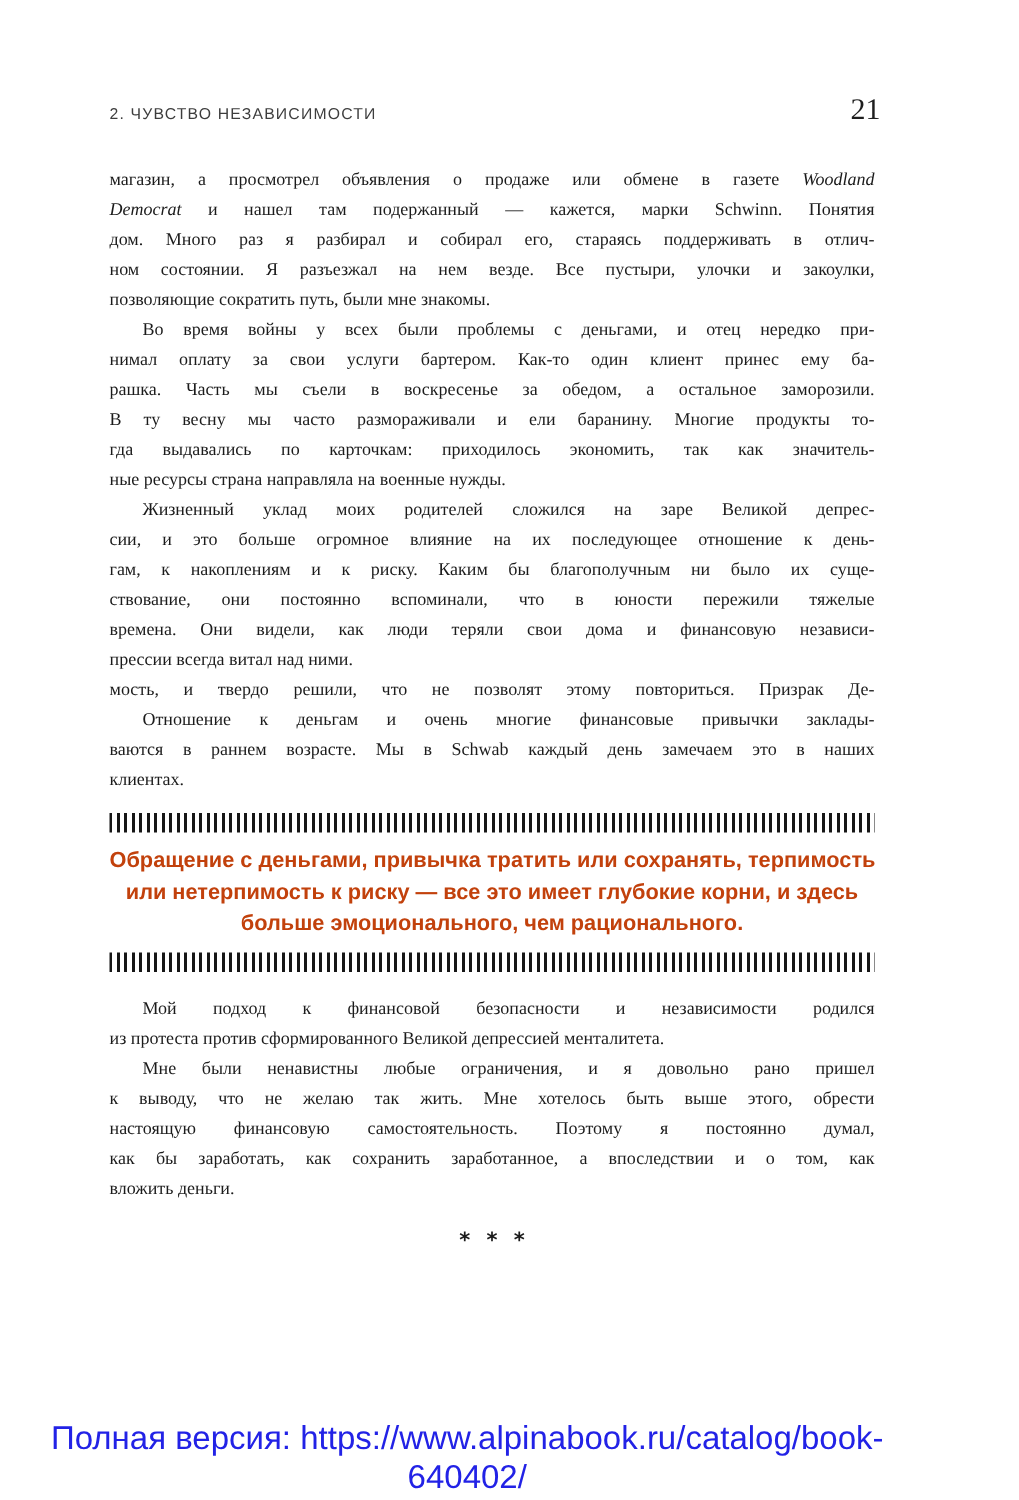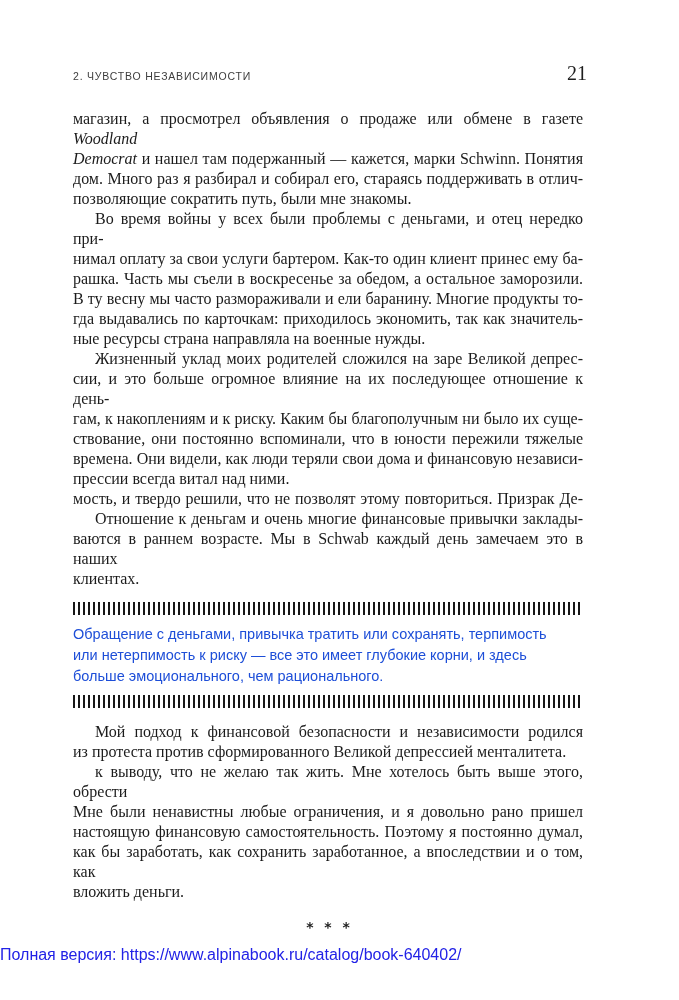--- a/index.html
+++ b/index.html
@@ -37,21 +37,21 @@
     color: #1e1e1e;
   }
   
   .content {
     position: absolute;
     left: 73px;
     top: 109px;
     width: 510px;
   }
   .para .line {
-    font-size: 16px;
+    font-size: 12px;
     line-height: 20px;
     color: #1b1b1b;
     text-align: justify;
     text-align-last: justify;
     text-justify: inter-word;
     white-space: normal;
   }
   .para .line.last {
     text-align-last: left;
     font-family: Liberation Serif, serif;
@@ -62,24 +62,25 @@
   
   .rule {
     height: 13px;
     background: repeating-linear-gradient(90deg, #161616 0 2px, transparent 2px 5px);
   }
   .rule-top { margin-top: 13px; }
   .rule-bottom { margin-top: 8px; }
   .quote-block { margin-top: 9px; }
   .quote-block .qline {
     font-family: "Liberation Sans", sans-serif;
-    font-weight: normal;
+    font-weight: bold;
     font-size: 14.5px;
     line-height: 21px;
-    color: #1d4ed8;
+    color: #c2410c;
+    text-align: center;
     white-space: nowrap;
   }
   .after-quote { margin-top: 14px; }
   
   .separator {
     margin-top: 15px;
     height: 20px;
     line-height: 20px;
     text-align: center;
     font-family: "DejaVu Sans", sans-serif;
@@ -87,22 +88,23 @@
     font-weight: bold;
     word-spacing: 6px;
     color: #1b1b1b;
   }
   
   .footer {
     position: absolute;
     left: 0;
     right: 0;
     top: 946px;
+    text-align: center;
     font-family: "Liberation Sans", sans-serif;
-    font-size: 16px;
+    font-size: 22px;
     color: #2222e6;
   }
   .footer a {
     color: #2222e6;
     text-decoration: none;
   }
   i { font-style: italic; }
 </style>
 </head>
 <body>
@@ -113,20 +115,21 @@
     <span class="running-title">2. ЧУВСТВО НЕЗАВИСИМОСТИ</span>
     <span class="page-number">21</span>
   </div>
 
   <div class="content">
 
     <div class="para">
         <div class="line">магазин, а просмотрел объявления о продаже или обмене в газете <i>Woodland</i></div>
         <div class="line"><i>Democrat</i> и нашел там подержанный — кажется, марки Schwinn. Понятия</div>
         <div class="line">дом. Много раз я разбирал и собирал его, стараясь поддерживать в отлич-</div>
+        <div class="line">ном состоянии. Я разъезжал на нем везде. Все пустыри, улочки и закоулки,</div>
         <div class="line last">позволяющие сократить путь, были мне знакомы.</div>
       </div>
 
     <div class="para" data-indent="true">
         <div class="line">Во время войны у всех были проблемы с деньгами, и отец нередко при-</div>
         <div class="line">нимал оплату за свои услуги бартером. Как-то один клиент принес ему ба-</div>
         <div class="line">рашка. Часть мы съели в воскресенье за обедом, а остальное заморозили.</div>
         <div class="line">В ту весну мы часто размораживали и ели баранину. Многие продукты то-</div>
         <div class="line">гда выдавались по карточкам: приходилось экономить, так как значитель-</div>
         <div class="line last">ные ресурсы страна направляла на военные нужды.</div>
@@ -157,22 +160,22 @@
       </div>
 
     <div class="rule rule-bottom"></div>
 
     <div class="para after-quote" data-indent="true">
         <div class="line">Мой подход к финансовой безопасности и независимости родился</div>
         <div class="line last">из протеста против сформированного Великой депрессией менталитета.</div>
       </div>
 
     <div class="para" data-indent="true">
+        <div class="line">Мне были ненавистны любые ограничения, и я довольно рано пришел</div>
         <div class="line">к выводу, что не желаю так жить. Мне хотелось быть выше этого, обрести</div>
-        <div class="line">Мне были ненавистны любые ограничения, и я довольно рано пришел</div>
         <div class="line">настоящую финансовую самостоятельность. Поэтому я постоянно думал,</div>
         <div class="line">как бы заработать, как сохранить заработанное, а впоследствии и о том, как</div>
         <div class="line last">вложить деньги.</div>
       </div>
 
     <div class="separator">* * *</div>
 
   </div>
 
   <div class="footer">

